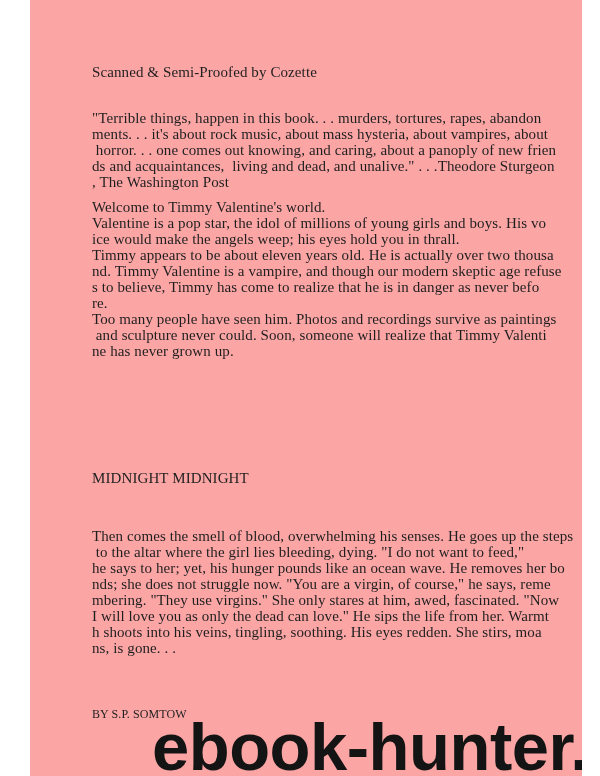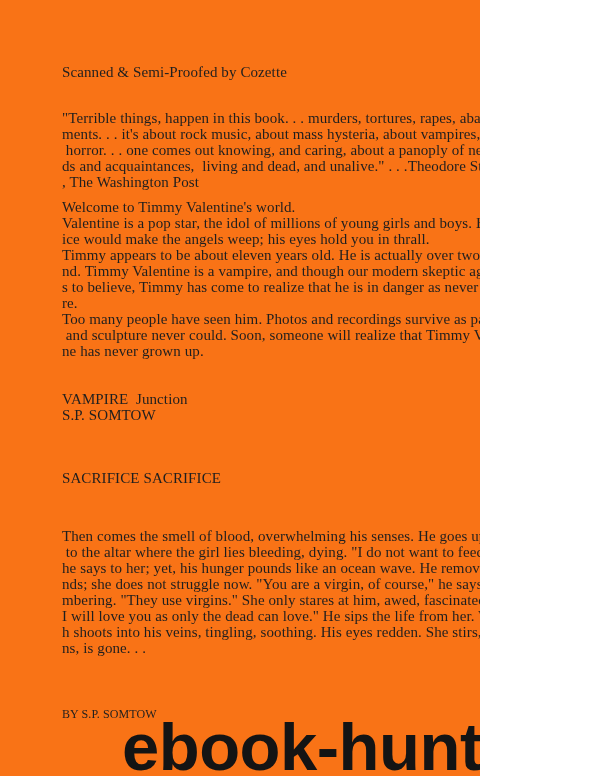--- a/index.html
+++ b/index.html
@@ -2,26 +2,27 @@
 <html><head>
 <meta charset="utf-8">
 <style>
   html, body {
     margin: 0;
     padding: 0;
     background: #ffffff;
   }
   .page {
     position: relative;
-    width: 480px;
+    width: 552px;
     height: 776px;
-    background: #f97316;
+    background: #fca5a5;
     overflow: hidden;
     font-family: "Liberation Serif", serif;
     color: #1f1f1f;
+    margin-left: 30px;
   }
   .textblock {
     position: absolute;
     left: 62px;
     white-space: pre;
     font-size: 15px;
     line-height: 16px;
     letter-spacing: 0.1px;
   }
   .scan-note   { top: 64px; }
@@ -61,24 +62,22 @@
 Valentine is a pop star, the idol of millions of young girls and boys. His vo
 ice would make the angels weep; his eyes hold you in thrall.
 Timmy appears to be about eleven years old. He is actually over two thousa
 nd. Timmy Valentine is a vampire, and though our modern skeptic age refuse
 s to believe, Timmy has come to realize that he is in danger as never befo
 re.
 Too many people have seen him. Photos and recordings survive as paintings
  and sculpture never could. Soon, someone will realize that Timmy Valenti
 ne has never grown up.</div>
 
-  <div class="textblock title-block">VAMPIRE  Junction
-S.P. SOMTOW</div>
 
-  <div class="textblock heading">SACRIFICE SACRIFICE</div>
+  <div class="textblock heading">MIDNIGHT MIDNIGHT</div>
 
   <div class="textblock excerpt">Then comes the smell of blood, overwhelming his senses. He goes up the steps
  to the altar where the girl lies bleeding, dying. "I do not want to feed,"
 he says to her; yet, his hunger pounds like an ocean wave. He removes her bo
 nds; she does not struggle now. "You are a virgin, of course," he says, reme
 mbering. "They use virgins." She only stares at him, awed, fascinated. "Now
 I will love you as only the dead can love." He sips the life from her. Warmt
 h shoots into his veins, tingling, soothing. His eyes redden. She stirs, moa
 ns, is gone. . .</div>
 

